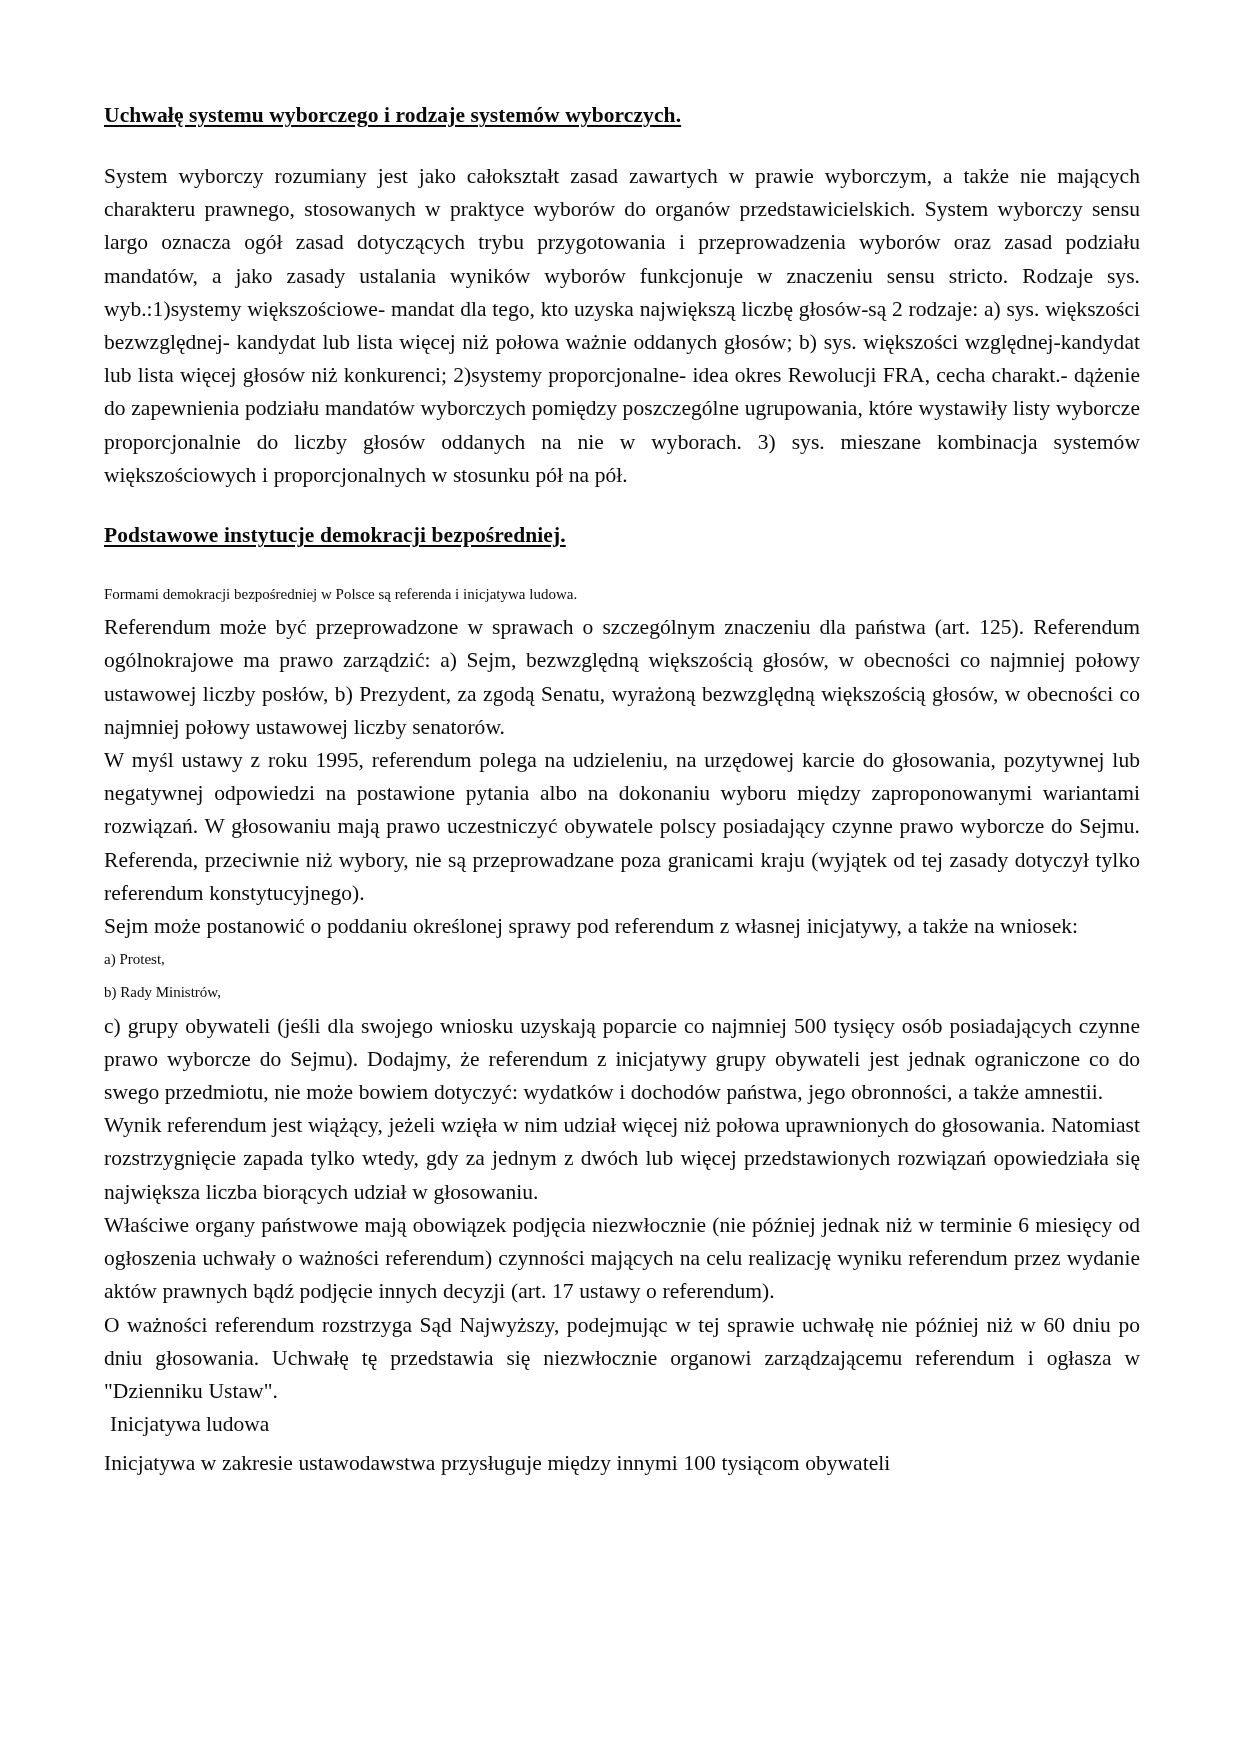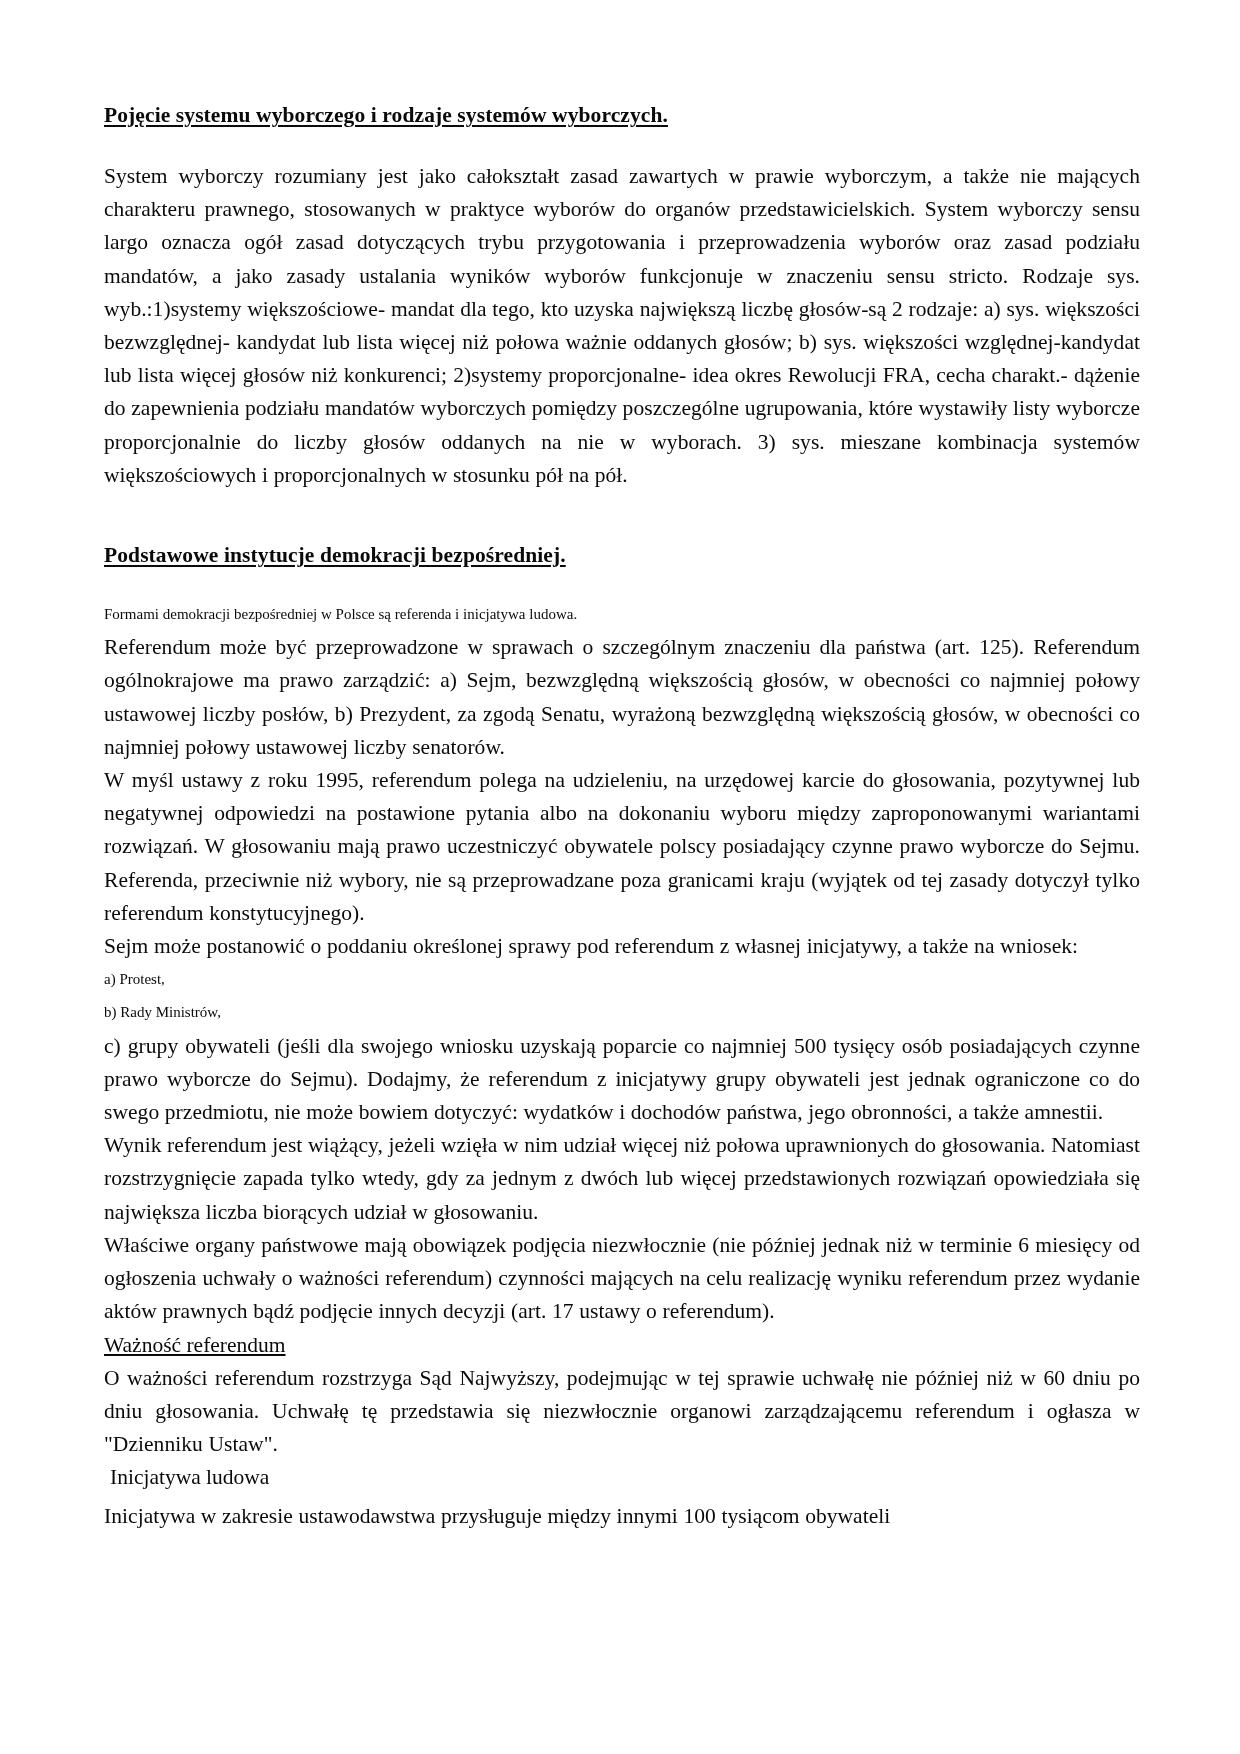--- a/index.html
+++ b/index.html
@@ -30,21 +30,21 @@
     font-size: 21.5px;
     line-height: 30px;
     letter-spacing: 0.1px;
     text-decoration: underline;
     text-underline-offset: 3px;
     text-decoration-thickness: 1.6px;
     margin: 0;
     white-space: nowrap;
   }
   .heading-1 { margin-bottom: 30px; }
-  .heading-2 { margin-top: 48px; margin-bottom: 28px; text-decoration: underline; }
+  .heading-2 { margin-top: 28px; margin-bottom: 28px; text-decoration: underline; }
 
   
   .subheading {
     font-size: 21.5px;
     line-height: 33px;
     margin: 0;
     text-align: left;
   }
   .subheading span.u {
     text-decoration: underline;
@@ -91,21 +91,21 @@
     text-align: justify;
     text-align-last: left;
   }
 </style>
 </head>
 <body>
 
 <div class="page">
   <div class="doc-body">
 
-    <h1 class="heading heading-1">Pojęcie systemu wyborczego i rodzaje systemów wyborczych.</h1>
+    <h1 class="heading heading-1">Uchwałę systemu wyborczego i rodzaje systemów wyborczych.</h1>
 
     <p class="para para-justify-all">System wyborczy rozumiany jest jako całokształt zasad zawartych w prawie wyborczym, a także nie mających charakteru prawnego, stosowanych w praktyce wyborów do organów przedstawicielskich. System wyborczy sensu largo oznacza ogół zasad dotyczących trybu przygotowania i przeprowadzenia wyborów oraz zasad podziału mandatów, a jako zasady ustalania wyników wyborów funkcjonuje w znaczeniu sensu stricto. Rodzaje sys. wyb.:1)systemy większościowe- mandat dla tego, kto uzyska największą liczbę głosów-są 2 rodzaje: a) sys. większości bezwzględnej- kandydat lub lista więcej niż połowa ważnie oddanych głosów; b) sys. większości względnej-kandydat lub lista więcej głosów niż konkurenci; 2)systemy proporcjonalne- idea okres Rewolucji FRA, cecha charakt.- dążenie do zapewnienia podziału mandatów wyborczych pomiędzy poszczególne ugrupowania, które wystawiły listy wyborcze  proporcjonalnie do liczby głosów oddanych na nie w wyborach. 3) sys. mieszane kombinacja systemów większościowych i proporcjonalnych w stosunku pół na pół.</p>
 
     <h1 class="heading heading-2">Podstawowe instytucje demokracji bezpośredniej.</h1>
 
     <p class="line">Formami demokracji bezpośredniej w Polsce są referenda i inicjatywa ludowa.</p>
 
     <p class="para para-justify-all">Referendum może być przeprowadzone w sprawach o szczególnym znaczeniu dla państwa (art. 125). Referendum ogólnokrajowe ma prawo zarządzić: a) Sejm, bezwzględną większością głosów, w obecności co najmniej połowy ustawowej liczby posłów, b) Prezydent, za zgodą Senatu, wyrażoną bezwzględną większością głosów, w obecności co najmniej połowy ustawowej liczby senatorów.</p>
 
     <p class="para para-justify-all">W myśl ustawy z roku 1995, referendum polega na udzieleniu, na urzędowej karcie do głosowania, pozytywnej lub negatywnej odpowiedzi na postawione pytania albo na dokonaniu wyboru między zaproponowanymi wariantami rozwiązań. W głosowaniu mają prawo uczestniczyć obywatele polscy posiadający czynne prawo wyborcze do Sejmu. Referenda, przeciwnie niż wybory, nie są przeprowadzane poza granicami kraju (wyjątek od tej zasady dotyczył tylko referendum konstytucyjnego).</p>
@@ -115,21 +115,20 @@
     <p class="line">a) Protest,</p>
 
     <p class="line">b) Rady Ministrów,</p>
 
     <p class="para para-justify-all">c) grupy obywateli (jeśli dla swojego wniosku uzyskają poparcie co najmniej 500 tysięcy osób posiadających czynne prawo wyborcze do Sejmu). Dodajmy, że referendum z inicjatywy grupy obywateli jest jednak ograniczone co do swego przedmiotu, nie może bowiem dotyczyć: wydatków i dochodów państwa, jego obronności, a także amnestii.</p>
 
     <p class="para para-justify-all">Wynik referendum jest wiążący, jeżeli wzięła w nim udział więcej niż połowa uprawnionych do głosowania. Natomiast rozstrzygnięcie zapada tylko wtedy, gdy za jednym z dwóch lub więcej przedstawionych rozwiązań opowiedziała się największa liczba biorących udział w głosowaniu.</p>
 
     <p class="para para-justify-all">Właściwe organy państwowe mają obowiązek podjęcia niezwłocznie (nie później jednak niż w terminie 6 miesięcy od ogłoszenia uchwały o ważności referendum) czynności mających na celu realizację wyniku referendum przez wydanie aktów prawnych bądź podjęcie innych decyzji (art. 17 ustawy o referendum).</p>
 
-    <p class="subheading"><span class="u">Ważność referendum</span></p>
 
     <p class="para para-justify-all">O ważności referendum rozstrzyga Sąd Najwyższy, podejmując w tej sprawie uchwałę nie później niż w 60 dniu po dniu głosowania. Uchwałę tę przedstawia się niezwłocznie organowi zarządzającemu referendum i ogłasza w "Dzienniku Ustaw".</p>
 
 
     <p class="subheading-plain">Inicjatywa ludowa</p>
 
     <p class="para">Inicjatywa w zakresie ustawodawstwa przysługuje między innymi 100 tysiącom obywateli</p>
 
   </div>
 </div>

